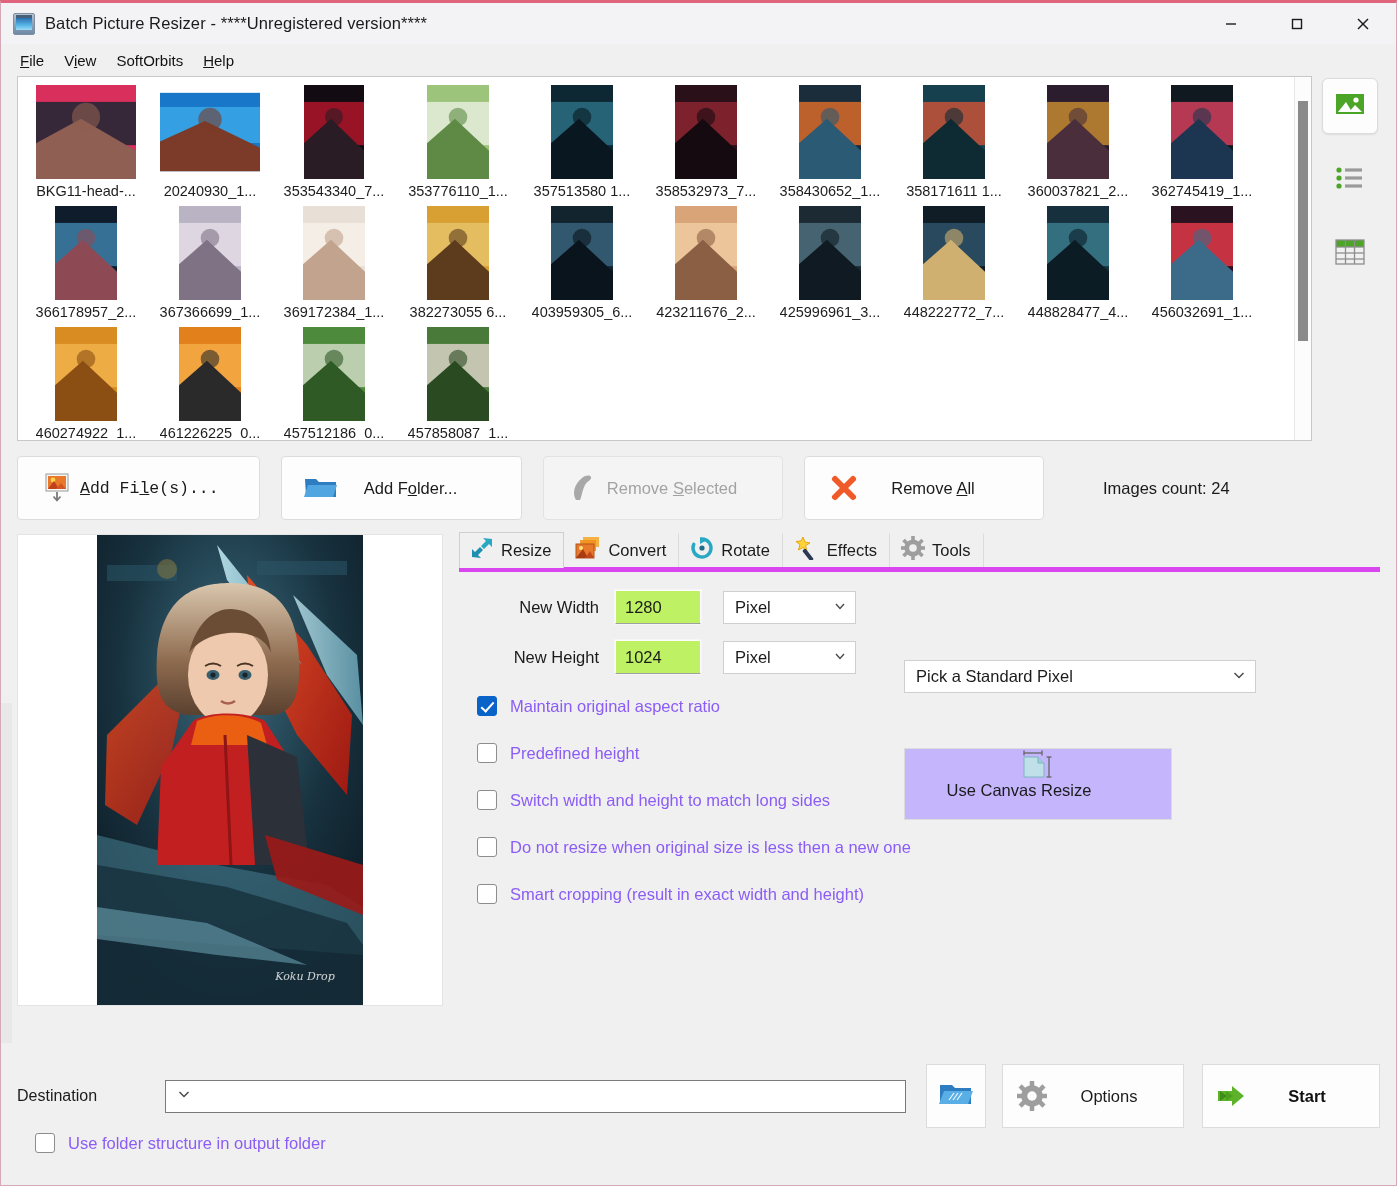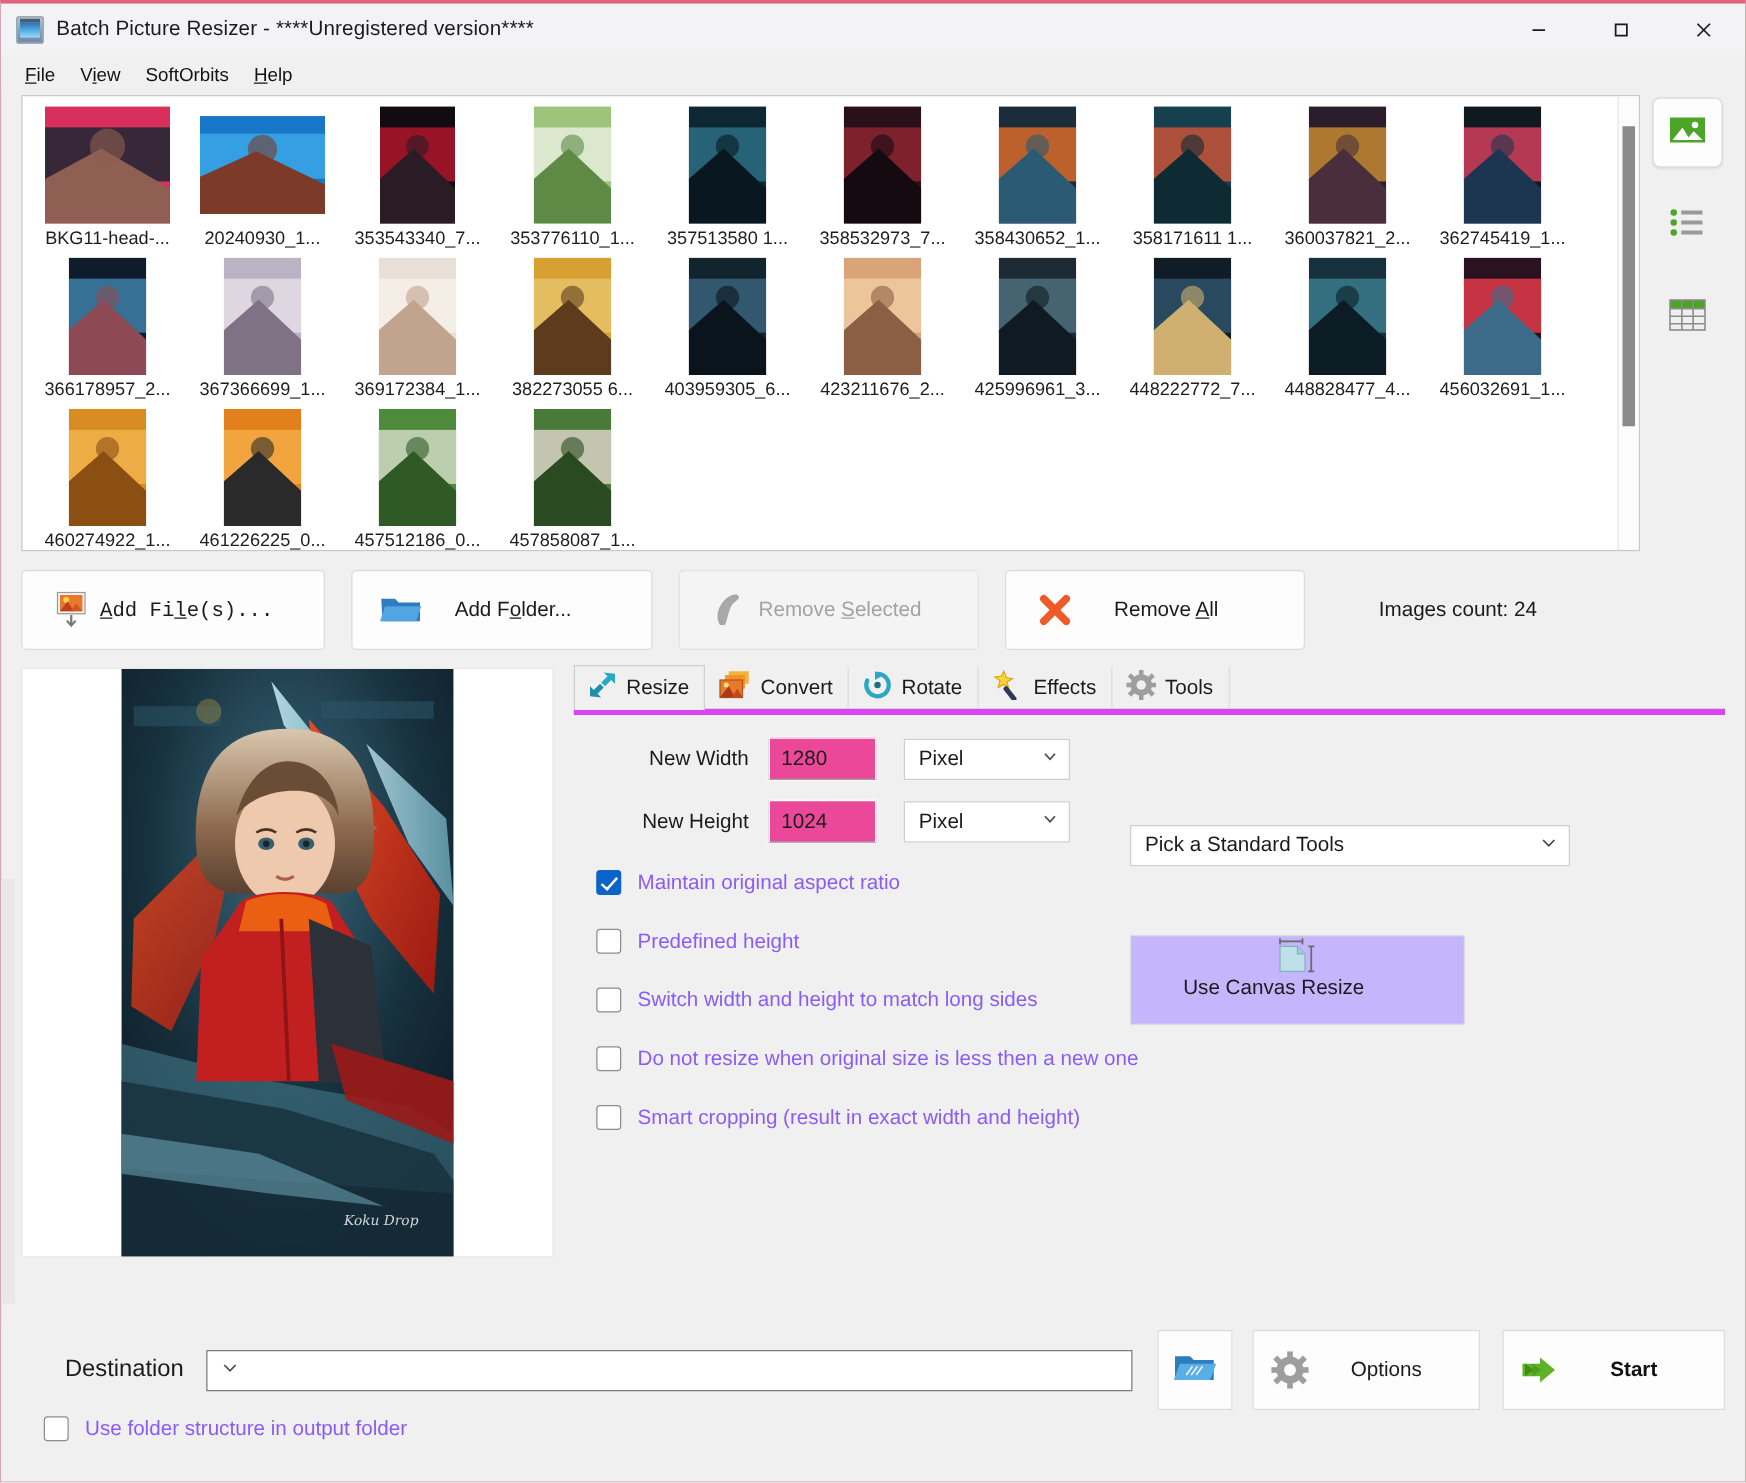--- a/index.html
+++ b/index.html
@@ -241,21 +241,21 @@
   }
   .flabel {
     width: 156px; text-align: right;
     font-size: 16.5px; color: #1b1b1b;
     padding-right: 16px; white-space: nowrap;
   }
   .txtinput {
     width: 86px; height: 34px;
     border: 1px solid #ffffff;
     border-bottom: 1px solid #a0a0a0;
-    background: #ec4899;
+    background: #bef264;
     font-size: 16.5px; color: #1b1b1b;
     padding: 0 9px;
     outline: none;
     font-family: "Liberation Sans", sans-serif;
     box-shadow: 0 0 0 1px #f6f6f6;
   }
   .combo {
     height: 33px;
     border: 1px solid #cfcfcf;
     background: #fff;
@@ -317,22 +317,22 @@
   
   .bottombar {
     flex: 0 0 auto;
     padding: 0 16px 0 16px;
     height: 126px;
     display: flex; flex-direction: column;
     background: #f0f0f0;
   }
   .destrow { display: flex; align-items: center; height: 74px; }
   .destlabel {
-    font-size: 19px; color: #1b1b1b;
-    width: 148px; text-align: right; padding-right: 18px;
+    font-size: 16px; color: #1b1b1b;
+    width: 148px; text-align: left; 
     white-space: nowrap;
   }
   .destcombo {
     flex: 1 1 auto;
     height: 33px;
     border: 1px solid #7a7a7a;
     background: #fff;
     display: flex; align-items: center;
     padding: 0 8px 0 10px;
     font-size: 16.5px;
@@ -913,21 +913,21 @@
               <span class="cval">Pixel</span>
               <span>
                 <svg width="14" height="14" viewBox="0 0 14 14">
                     <path d="M3 5 L7 9.4 L11 5" stroke="#4a4a4a" stroke-width="1.4" fill="none"></path>
                   </svg>
               </span>
             </div>
           </div>
 
           <div class="combo std-combo">
-            <span class="cval">Pick a Standard Tools</span>
+            <span class="cval">Pick a Standard Pixel</span>
             <span>
               <svg width="16" height="16" viewBox="0 0 16 16">
                   <path d="M3.5 6 L8 10.6 L12.5 6" stroke="#4a4a4a" stroke-width="1.4" fill="none"></path>
                 </svg>
             </span>
           </div>
 
           <div class="canvasbtn">
             <span class="ico">
               <svg width="34" height="32" viewBox="0 0 34 32">

